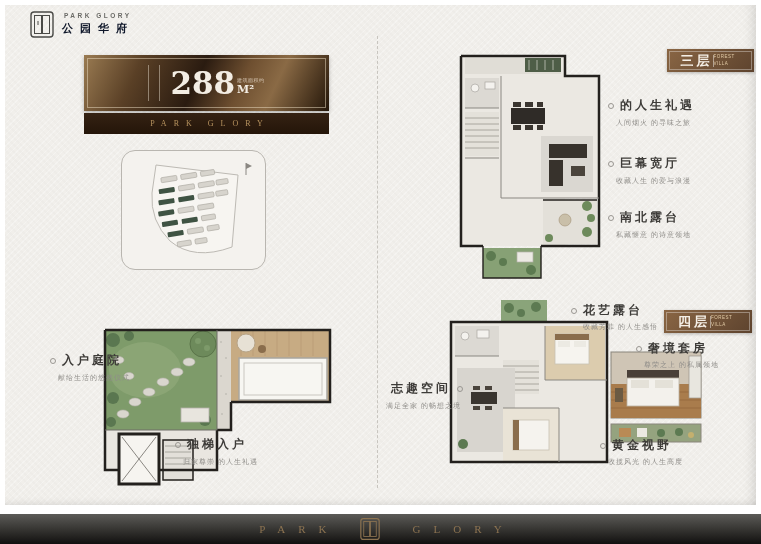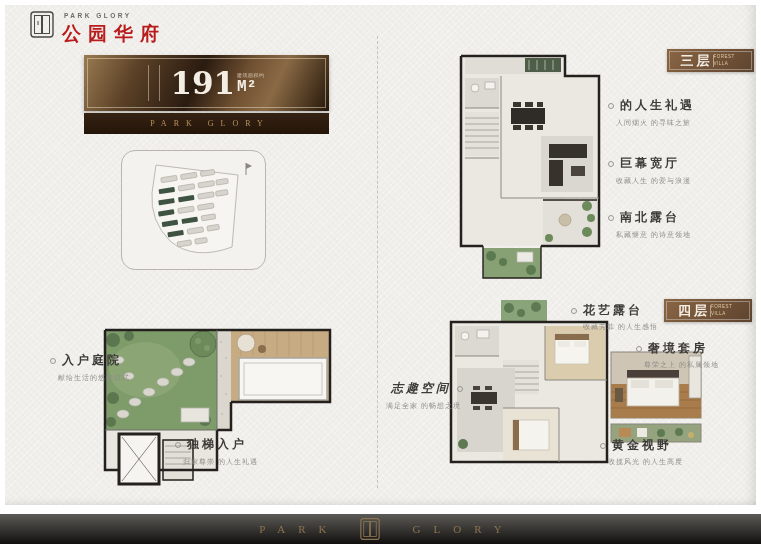--- a/index.html
+++ b/index.html
@@ -6,35 +6,35 @@
   body{font-family:"Liberation Sans",sans-serif;background:#dddad5;}
   .page{position:relative;width:761px;height:544px;background:#ffffff;overflow:hidden;}
   .abs{position:absolute;}
   .paper{position:absolute;left:5px;top:5px;right:5px;bottom:39px;background:#f1efeb;
     background-image:repeating-linear-gradient(45deg,rgba(0,0,0,.012) 0 2px,transparent 2px 5px),
                      repeating-linear-gradient(-45deg,rgba(255,255,255,.3) 0 1px,transparent 1px 4px);
     box-shadow:inset -10px 0 14px -10px rgba(0,0,0,.18), inset 0 -8px 10px -8px rgba(0,0,0,.12);}
   
   .logo-icon{color:#4a4a47;}
   .logo-en{font-size:6.5px;letter-spacing:2.5px;color:#6b6b67;font-weight:bold;}
-  .logo-cn{font-family:"Liberation Serif",serif;font-size:19px;letter-spacing:7px;color:#b91c1c;font-weight:600;}
+  .logo-cn{font-family:"Liberation Serif",serif;font-size:11px;letter-spacing:7px;color:#0f172a;font-weight:600;}
   
   .title-box{width:245px;height:56px;background:linear-gradient(115deg,#9a7b52 0%,#5a4026 22%,#2a1b10 46%,#6e4f30 63%,#8a6a45 76%,#241609 100%);box-shadow:0 2px 4px rgba(0,0,0,.25);}
   .title-inner{position:absolute;left:3px;top:3px;right:3px;bottom:3px;border:1px solid rgba(236,221,196,.5);
     display:flex;align-items:center;justify-content:center;gap:10px;color:#f3ede4;font-family:"DejaVu Serif","Liberation Serif",serif;}
   .tb-name{font-size:24px;letter-spacing:4px;font-weight:600;white-space:nowrap;}
   .tb-div{width:1px;height:36px;background:rgba(240,230,215,.45);}
   .tb-mid{display:flex;flex-direction:column;align-items:center;gap:2px;}
   .tb-type{font-size:16px;font-weight:700;letter-spacing:1px;}
   .tb-type-sub{font-size:6px;letter-spacing:3px;color:rgba(245,235,220,.85);}
   .tb-area{display:flex;align-items:flex-end;gap:2px;}
   .tb-area-num{font-size:31px;line-height:.85;font-weight:600;}
   .tb-area-side{display:flex;flex-direction:column;align-items:flex-start;}
   .tb-area-note{font-size:5px;letter-spacing:.5px;color:rgba(245,235,220,.75);}
-  .tb-area-unit{font-size:16px;font-weight:600;font-family:Liberation Mono, monospace;}
+  .tb-area-unit{font-size:11px;font-weight:600;}
   .title-strip{width:245px;height:21px;background:linear-gradient(180deg,#352213,#241509);display:flex;align-items:center;justify-content:center;}
   .title-strip span{font-family:"Liberation Serif",serif;font-size:8px;letter-spacing:7px;color:#b6925e;padding-left:7px;}
   
   .site-plan{width:143px;height:118px;border:1px solid #b9b6b0;border-radius:14px;background:#f4f2ee;}
   
   .floor-label{height:23px;background:linear-gradient(135deg,#8a6644,#5d432e);outline:1px solid rgba(255,255,255,.35);outline-offset:-3px;
     display:flex;align-items:center;justify-content:center;gap:0;padding:0 6px;box-shadow:0 1px 3px rgba(0,0,0,.25);}
   .fl-cn{font-family:"DejaVu Serif","Liberation Serif",serif;font-size:13px;letter-spacing:3px;color:#f5efe6;font-weight:600;white-space:nowrap;padding-left:3px;}
   .fl-div{width:1px;height:12px;background:rgba(255,255,255,.45);}
   .fl-en{width:30px;font-size:4.5px;line-height:1.35;letter-spacing:.5px;color:#e2cba6;text-transform:uppercase;}
@@ -66,21 +66,21 @@
     </svg>
   </div>
   <div class="abs logo-en" style="left:64px;top:12px;">PARK GLORY</div>
   <div class="abs logo-cn" style="left:62px;top:21px;">公园华府</div>
 
   <div class="abs title-box" style="left:84px;top:55px;">
     <div class="title-inner">
       <span class="tb-div"></span>
       <span class="tb-div"></span>
       <span class="tb-area">
-        <span class="tb-area-num">191</span>
+        <span class="tb-area-num">288</span>
         <span class="tb-area-side">
           <span class="tb-area-note">建筑面积约</span>
           <span class="tb-area-unit">M²</span>
         </span>
       </span>
     </div>
   </div>
   <div class="abs title-strip" style="left:84px;top:113px;">
     <span>PARK GLORY</span>
   </div>
@@ -303,21 +303,21 @@
   <div class="abs ann-desc" style="left:616px;top:176px;">收藏人生 的爱与浪漫</div>
 
   <div class="abs" style="left:608px;top:209px;">
     <div class="ann-title">
         <span class="dot"></span>
         <span>南北露台</span>
       </div>
   </div>
   <div class="abs ann-desc" style="left:616px;top:230px;">私藏惬意 的诗意领地</div>
 
-  <div class="abs floor-label" style="left:664px;top:299px;width:76px;">
+  <div class="abs floor-label" style="left:664px;top:310px;width:76px;">
     <span class="fl-cn">四层</span>
     <span class="fl-div"></span>
     <span class="fl-en">FOREST VILLA</span>
   </div>
 
   <svg class="abs" style="left:437px;top:296px;" width="266" height="190" viewBox="0 0 266 190">
     <rect x="64" y="4" width="46" height="22" fill="#8aa47a"></rect>
     <g fill="#5d7a52">
         <circle cx="72" cy="12" r="5"></circle>
         <circle cx="84" cy="17" r="4"></circle>
@@ -390,21 +390,21 @@
   </svg>
 
   <div class="abs" style="left:571px;top:302px;">
     <div class="ann-title">
         <span class="dot"></span>
         <span>花艺露台</span>
       </div>
   </div>
   <div class="abs ann-desc" style="left:583px;top:322px;">收藏芳菲 的人生感悟</div>
 
-  <div class="abs" style="left:391px;top:380px;font-style:italic;">
+  <div class="abs" style="left:391px;top:380px;">
     <div class="ann-title">
         <span>志趣空间</span>
         <span class="dot"></span>
       </div>
   </div>
   <div class="abs ann-desc" style="left:386px;top:401px;">满足全家 的畅想之境</div>
 
   <div class="abs" style="left:636px;top:340px;">
     <div class="ann-title">
         <span class="dot"></span>

